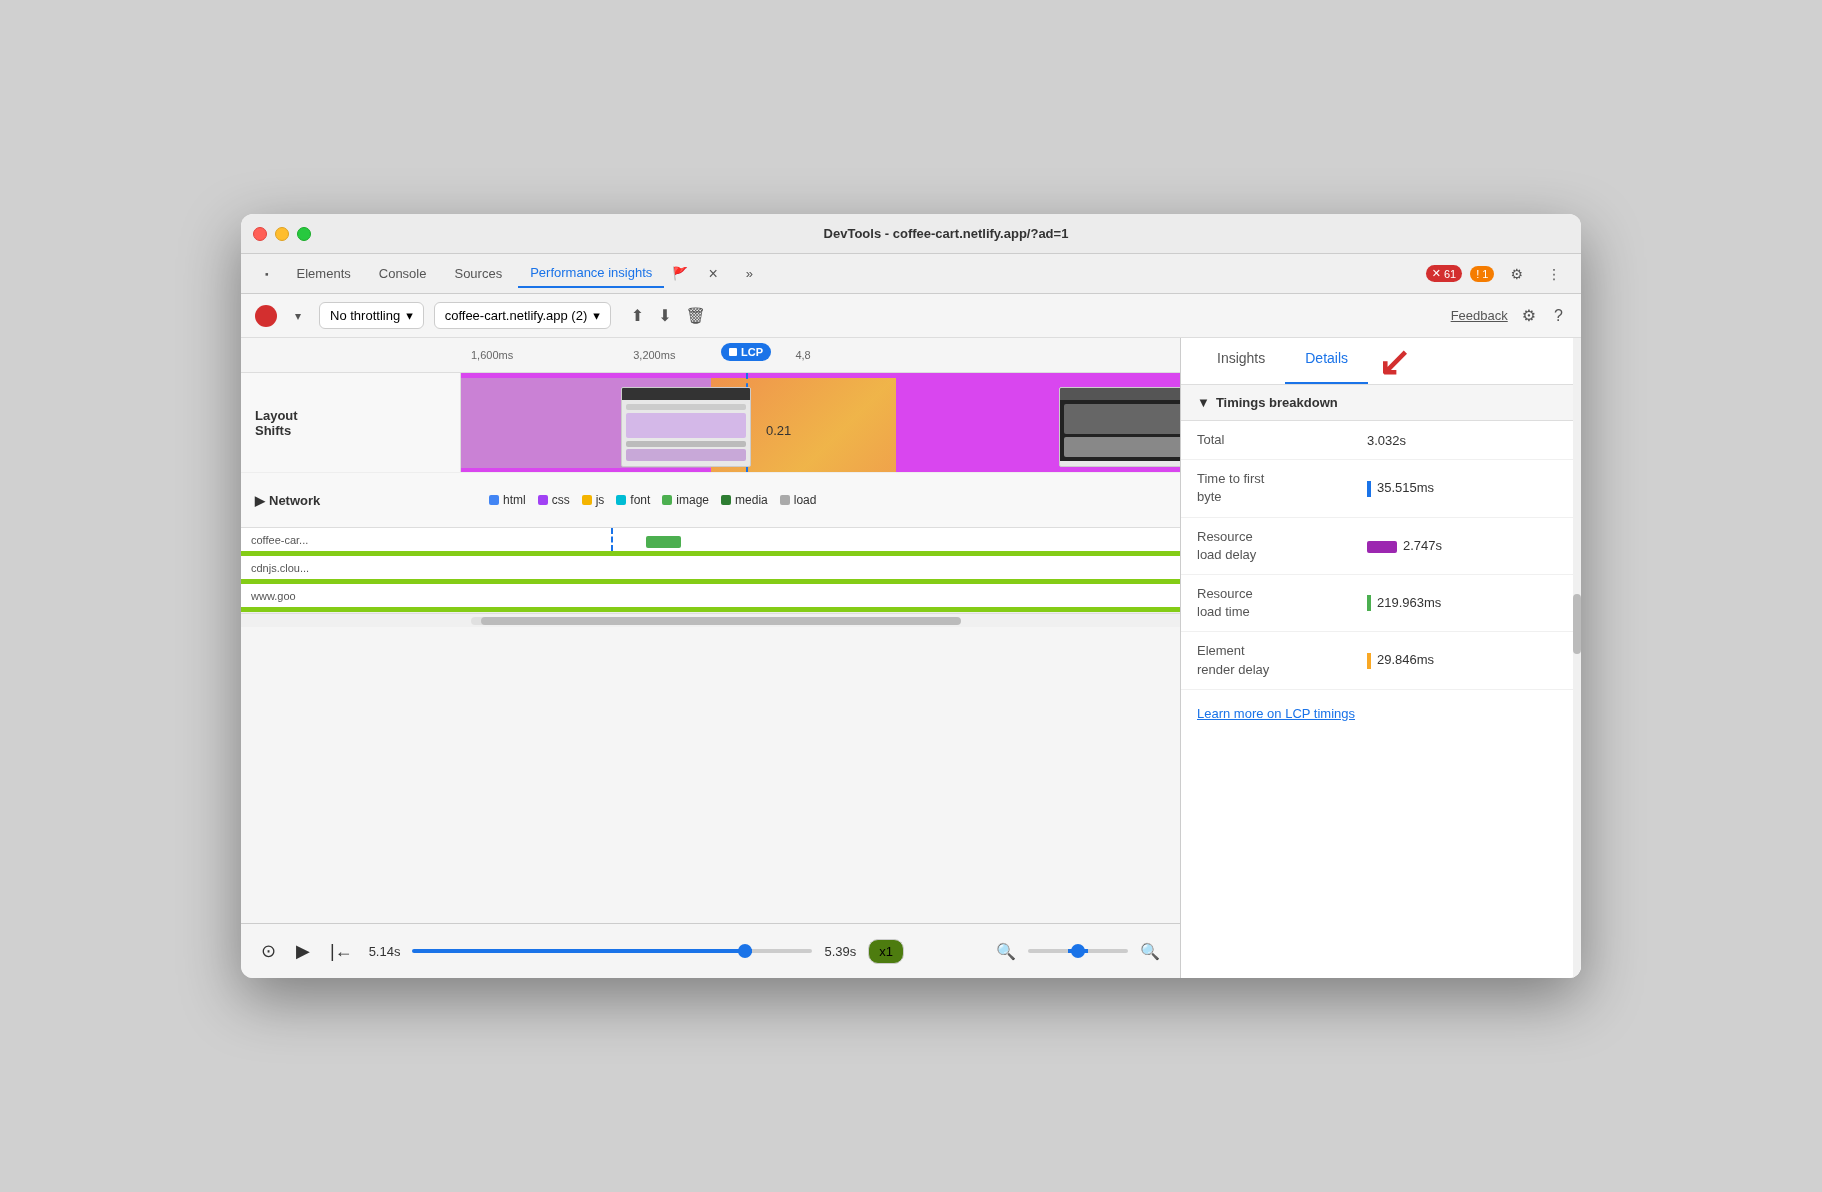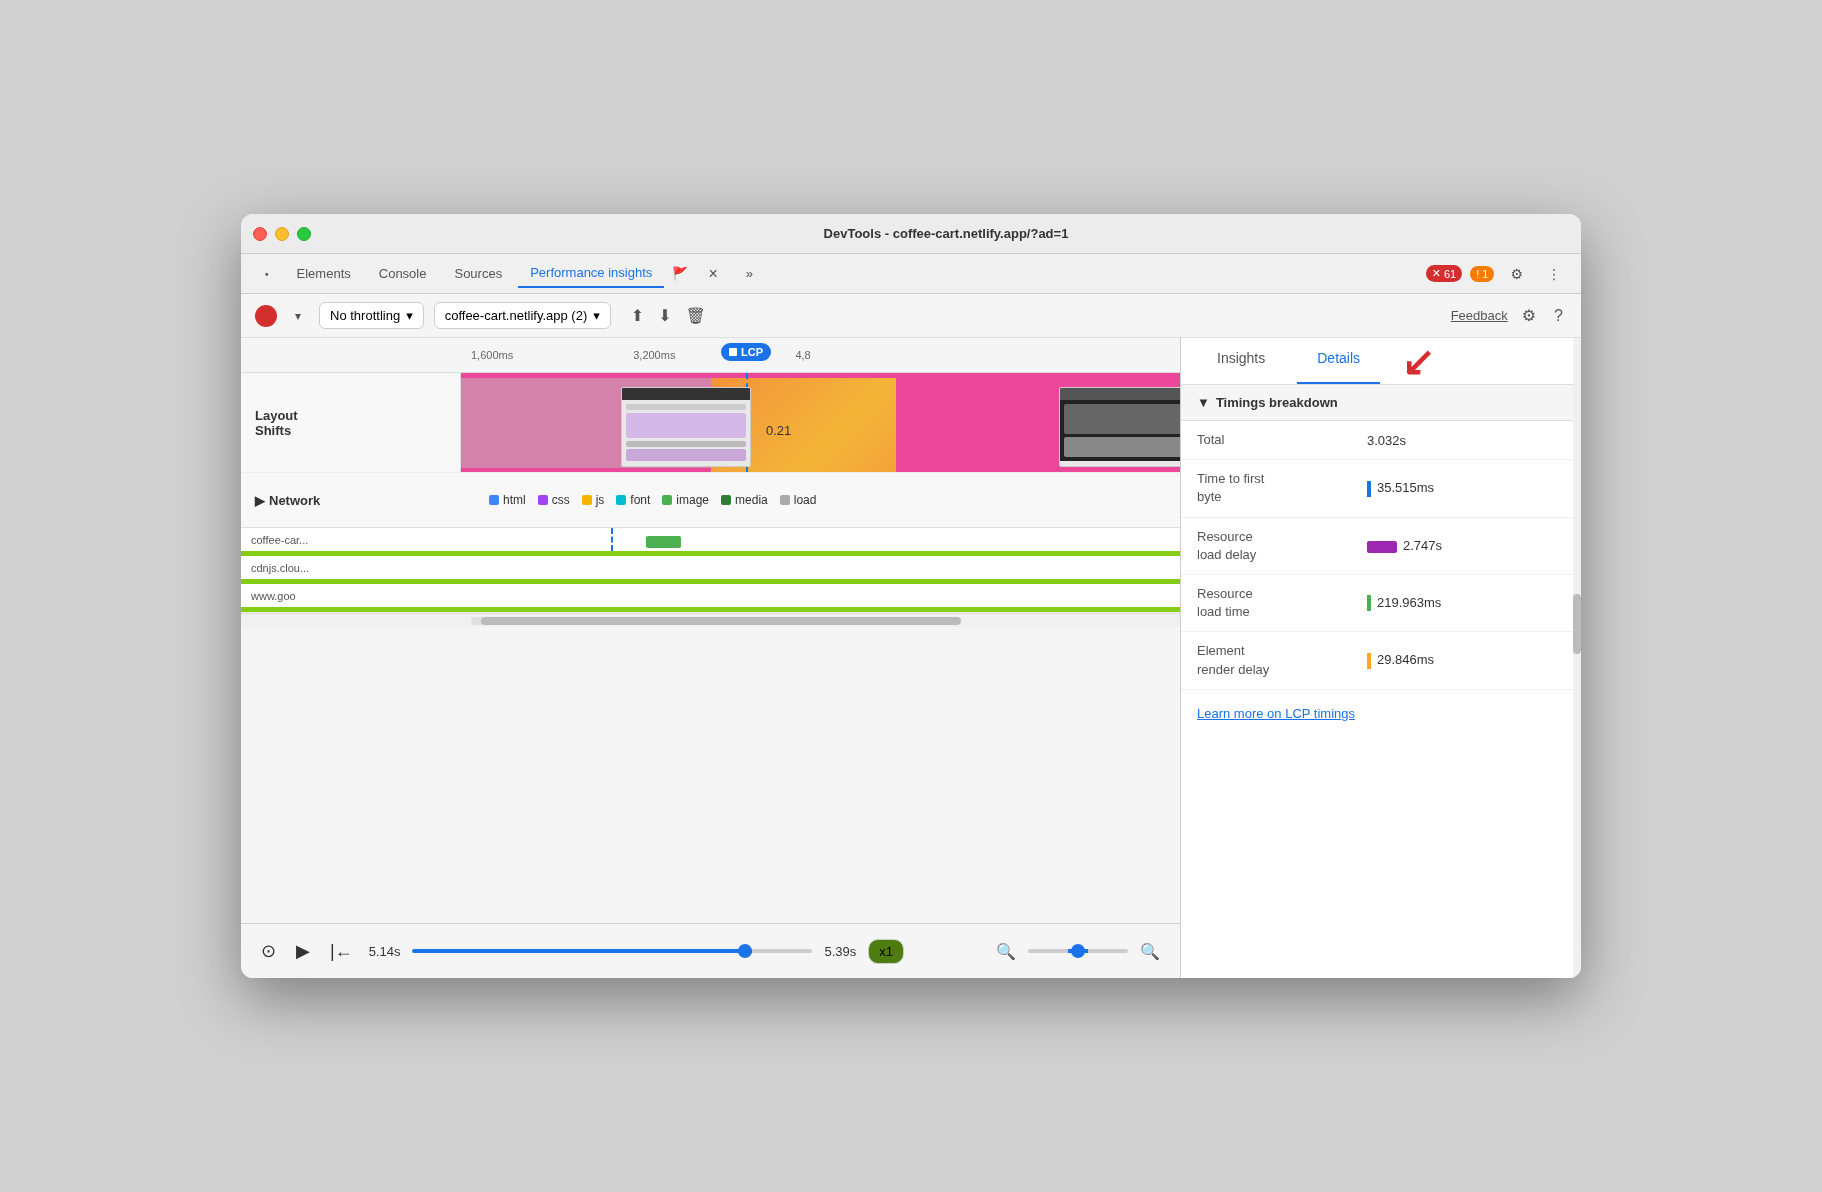--- a/index.html
+++ b/index.html
@@ -211,21 +211,21 @@
       font-weight: 600;
       color: #333;
       background: #f8f8f8;
       border-right: 1px solid #ddd;
       display: flex;
       align-items: center;
     }
     .track-content {
       flex: 1;
       position: relative;
-      background: #ec4899;
+      background: #d946ef;
       overflow: hidden;
     }
     
     .lcp-block {
       position: absolute;
       left: 250px;
       top: 5px;
       width: 185px;
       height: 180px;
       background: linear-gradient(135deg, #f5a623 0%, #f5d020 50%, #f5a623 100%);
@@ -386,21 +386,20 @@
       min-width: 400px;
       background: white;
       display: flex;
       flex-direction: column;
       overflow-y: auto;
     }
     .insights-tabs {
       display: flex;
       border-bottom: 1px solid #ddd;
       padding: 0 16px;
-      gap: 12px;
     }
     .ins-tab {
       padding: 12px 20px;
       font-size: 14px;
       font-weight: 500;
       color: #555;
       cursor: pointer;
       border-bottom: 2px solid transparent;
     }
     .ins-tab.active {

